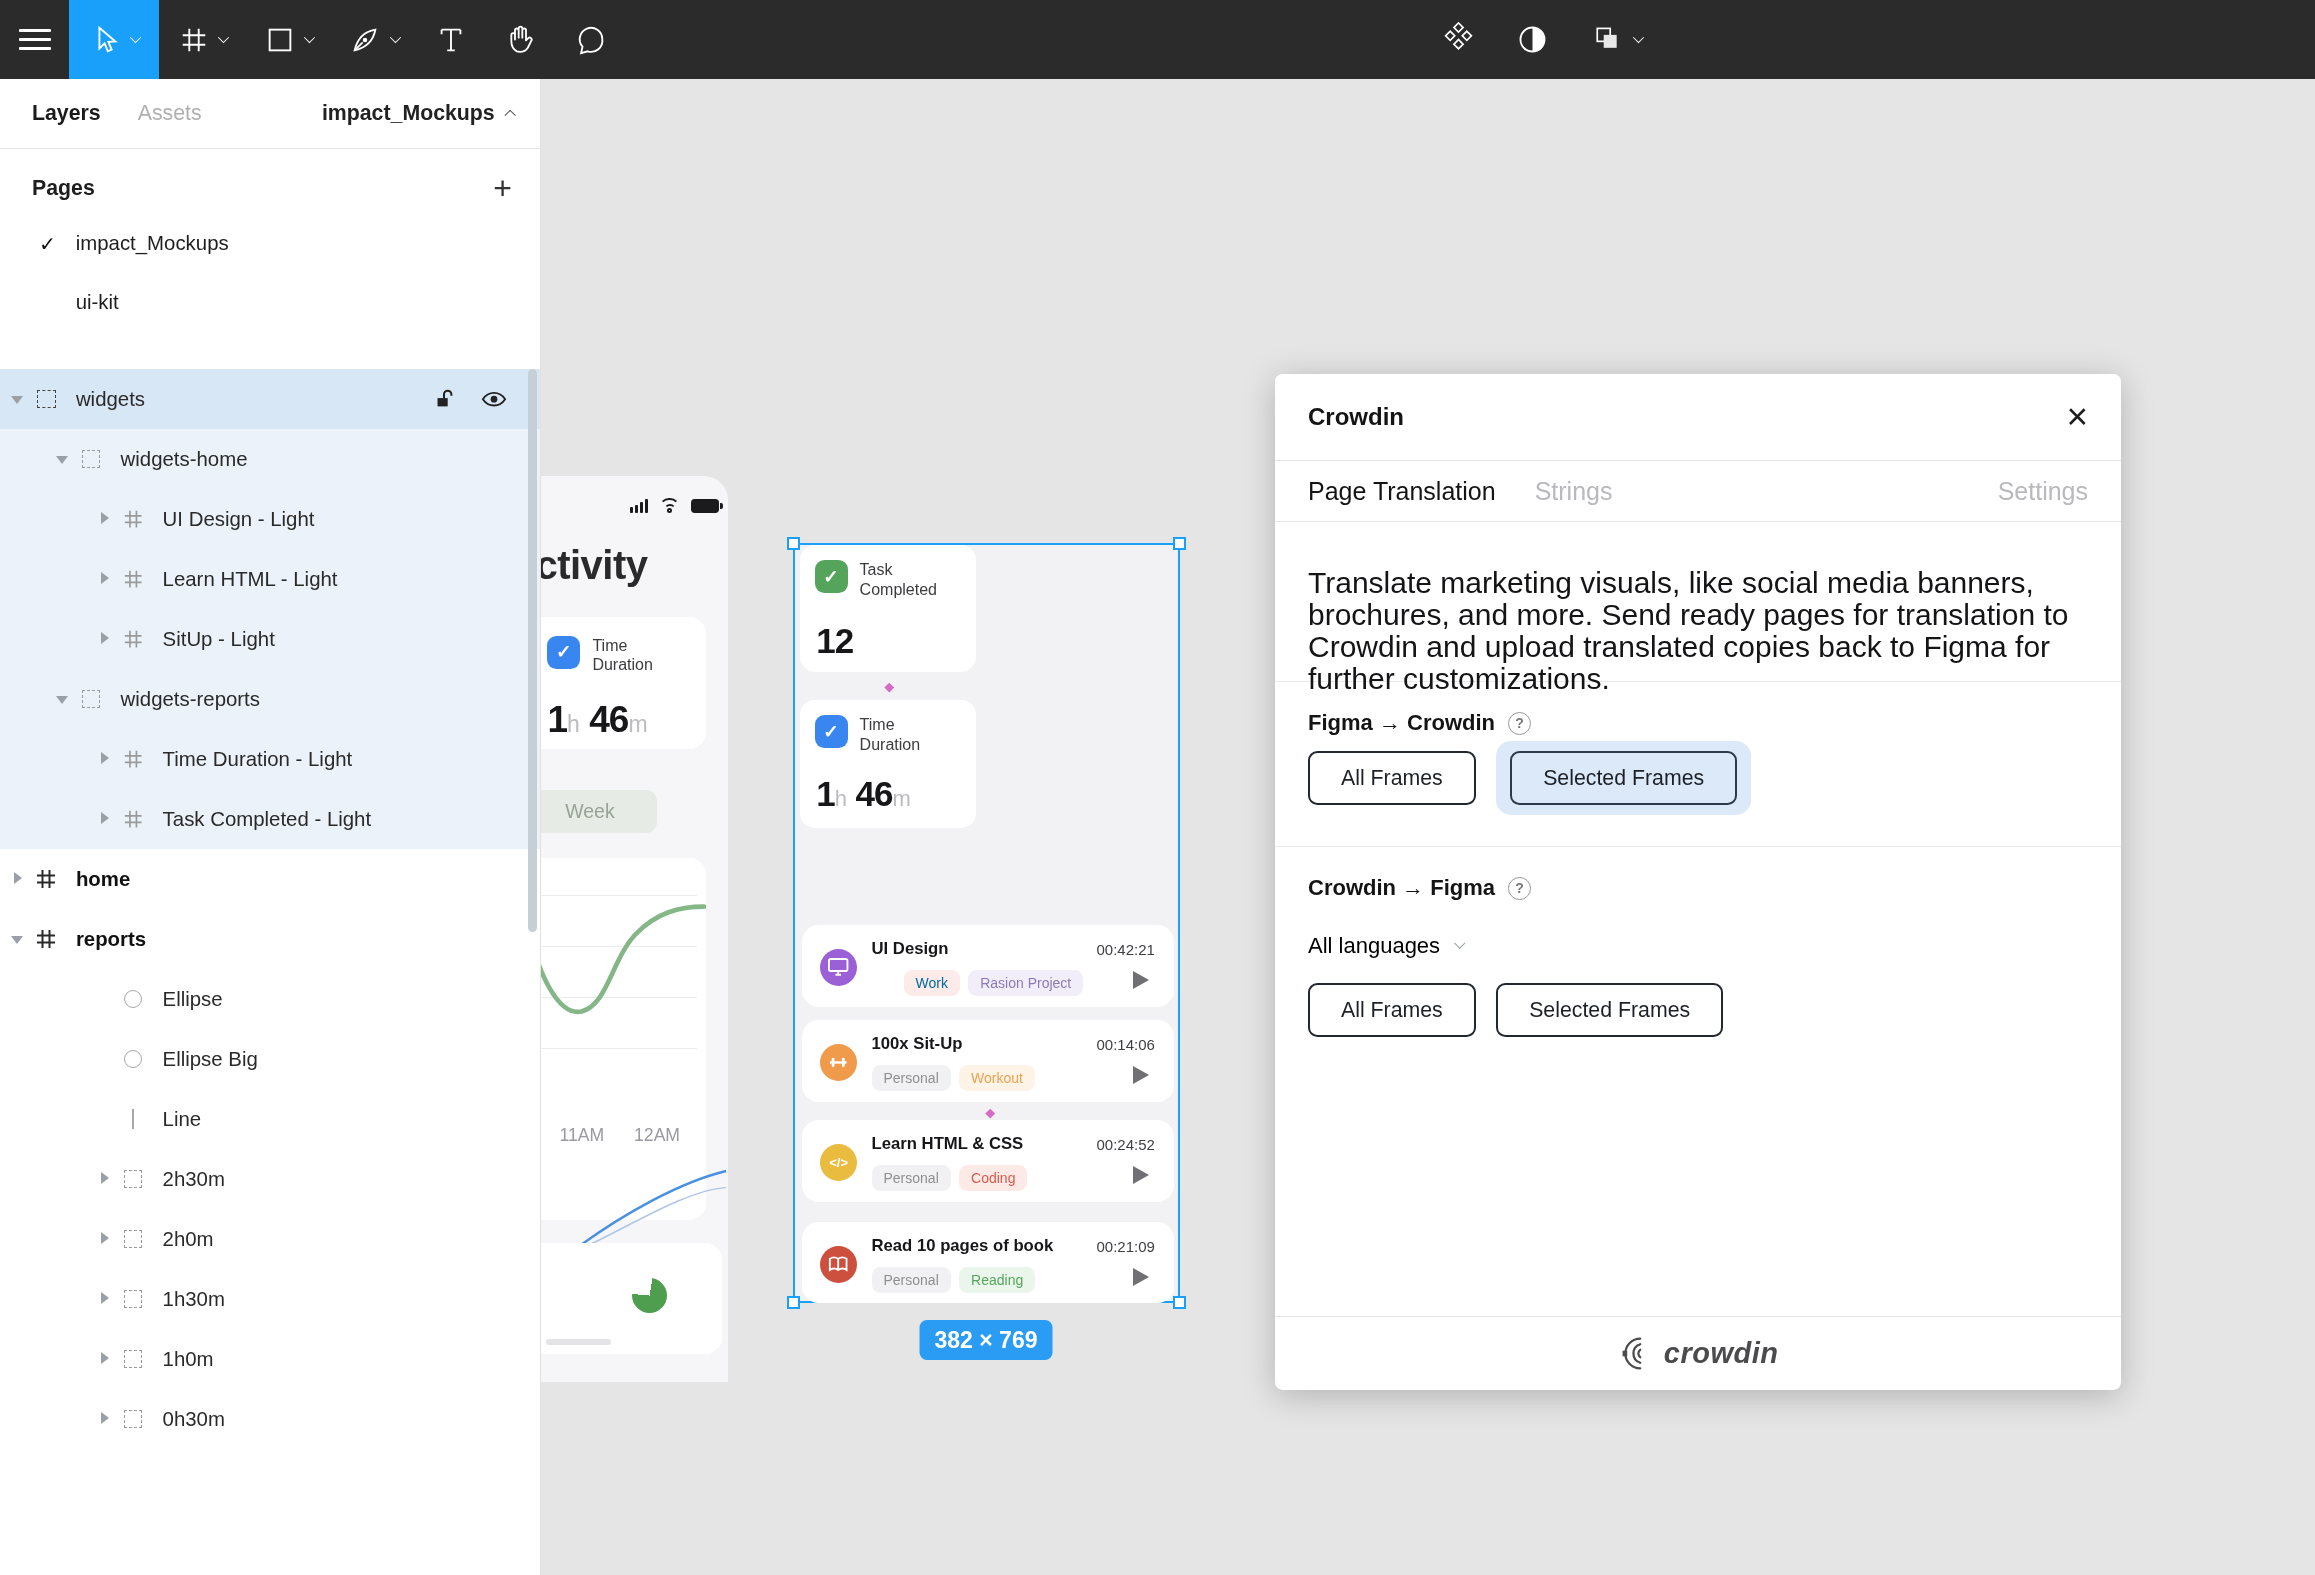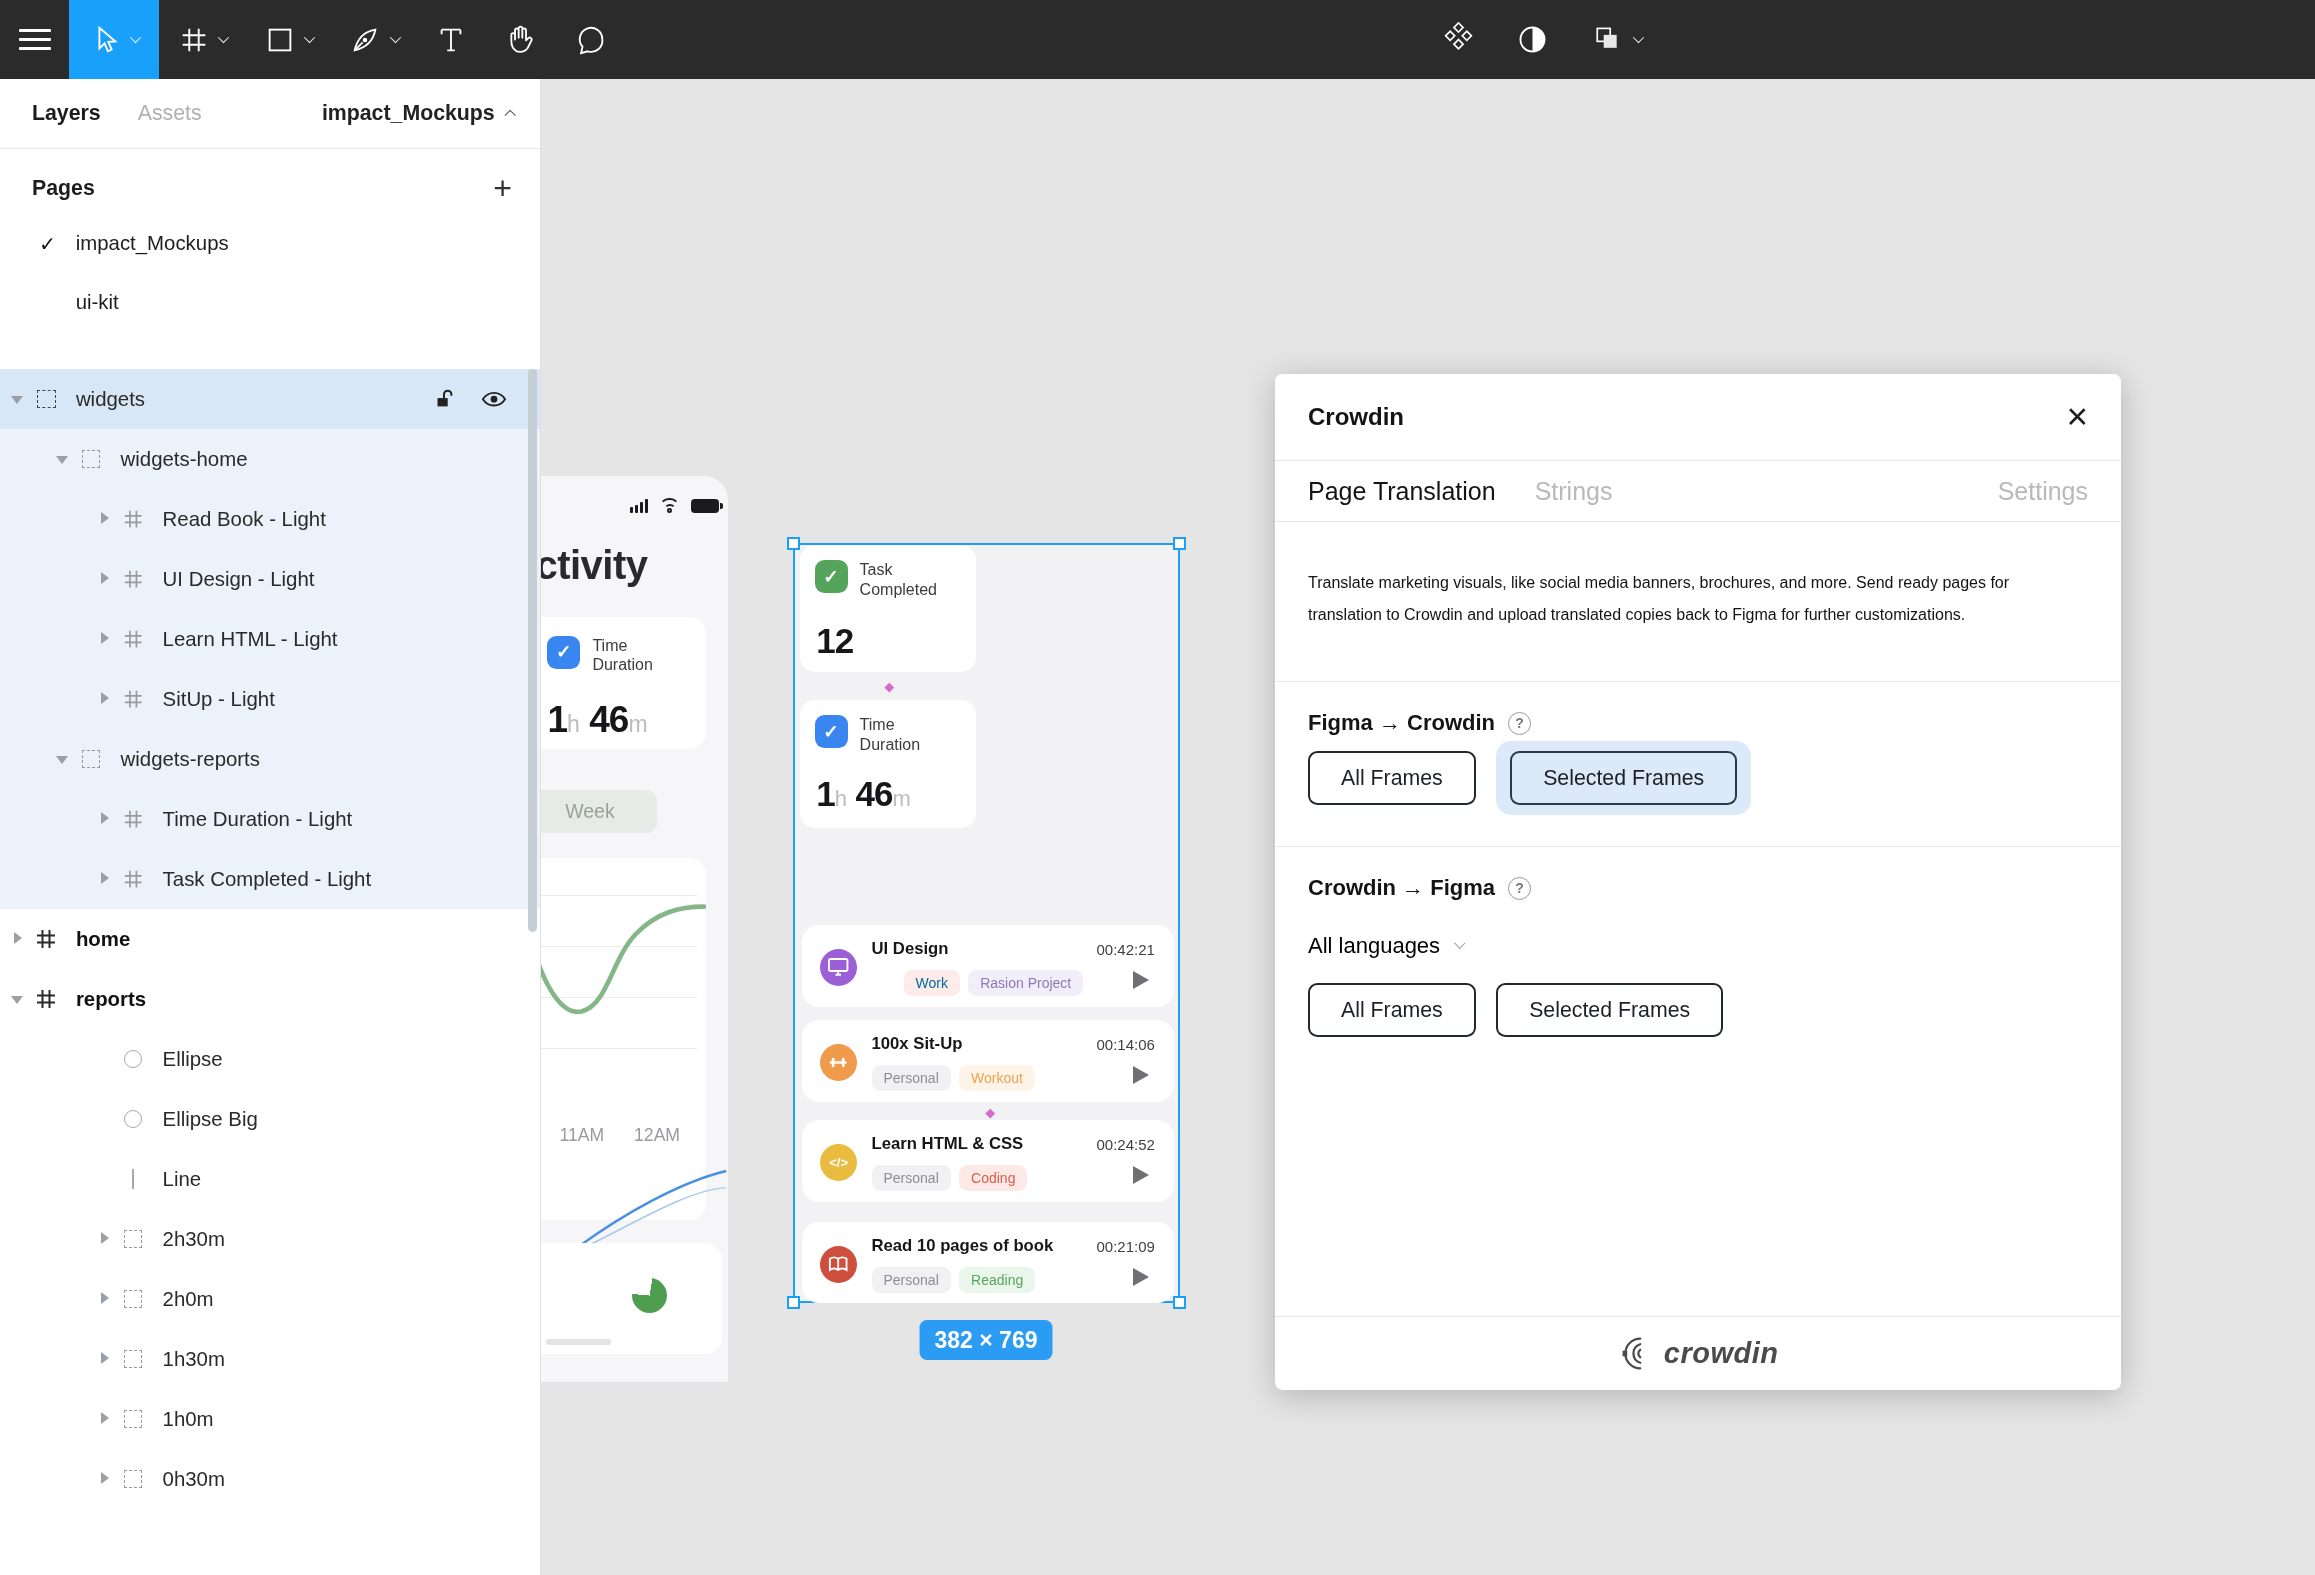--- a/index.html
+++ b/index.html
@@ -118,21 +118,21 @@
   .modal { position:absolute; left:734px; top:295px; width:846px; height:1016px; background:#fff;
            border-radius:7.4px; box-shadow:0 5.6px 33px rgba(0,0,0,.22); z-index:60; }
   .m-head { height:87px; display:flex; align-items:center; padding:0 33px; border-bottom:0.9px solid #e6e6e6; }
   .m-title { font-size:24px; font-weight:700; color:#141414; }
   .m-close { margin-left:auto; font-size:37px; font-weight:300; color:#1d1d1f; cursor:pointer; line-height:.8; }
   .m-tabs { height:61px; display:flex; align-items:center; padding:0 33px; border-bottom:0.9px solid #e6e6e6; }
   .mtab { font-size:25px; margin-right:39px; cursor:pointer; }
   .mtab.on { color:#141414; }
   .mtab.off { color:#b9b9bd; }
   .mtab.last { margin-left:auto; margin-right:0; }
-  .m-desc { height:160px; padding:45px 52px 9px 33px; font-size:16px; line-height:32px; color:#141416;
+  .m-desc { height:160px; padding:45px 52px 9px 33px; font-size:30px; line-height:32px; color:#141416;
             border-bottom:0.9px solid #e9e9e9; }
   .m-sec { padding:28px 33px 0 33px; }
   .sec-f2c { height:165px; border-bottom:0.9px solid #e9e9e9; }
   .m-h { display:flex; align-items:center; font-size:22px; font-weight:700; color:#141414; }
   .help { width:23px; height:23px; border:1.9px solid #98989c; border-radius:50%; margin-left:13px;
           display:flex; align-items:center; justify-content:center; font-size:14px; font-weight:700;
           color:#77777c; cursor:pointer; }
   .btnrow { display:flex; align-items:center; margin-top:15px; }
   .obtn { height:54px; border:2.3px solid #23282e; border-radius:9.3px; background:transparent;
           font-family:inherit; font-size:21.3px; color:#1d2026; padding:0 31px; cursor:pointer; white-space:nowrap; }
@@ -276,29 +276,20 @@
           </span>
         <span class="lbl">widgets-home</span>
       </div>
       <div class="trow sel d2">
         <span class="chv right"></span>
         <span class="tico">
           <svg width="20.4" height="20.4" viewBox="0 0 22 22">
               <path d="M7.5 2 V20 M14.5 2 V20 M2 7.5 H20 M2 14.5 H20" stroke="#9a9a9a" stroke-width="1.8" fill="none"></path>
             </svg>
         </span>
-        <span class="lbl">Read Book - Light</span>
-      </div>
-      <div class="trow sel d2">
-        <span class="chv right"></span>
-        <span class="tico">
-          <svg width="20.4" height="20.4" viewBox="0 0 22 22">
-              <path d="M7.5 2 V20 M14.5 2 V20 M2 7.5 H20 M2 14.5 H20" stroke="#9a9a9a" stroke-width="1.8" fill="none"></path>
-            </svg>
-        </span>
         <span class="lbl">UI Design - Light</span>
       </div>
       <div class="trow sel d2">
         <span class="chv right"></span>
         <span class="tico">
           <svg width="20.4" height="20.4" viewBox="0 0 22 22">
               <path d="M7.5 2 V20 M14.5 2 V20 M2 7.5 H20 M2 14.5 H20" stroke="#9a9a9a" stroke-width="1.8" fill="none"></path>
             </svg>
         </span>
         <span class="lbl">Learn HTML - Light</span>

